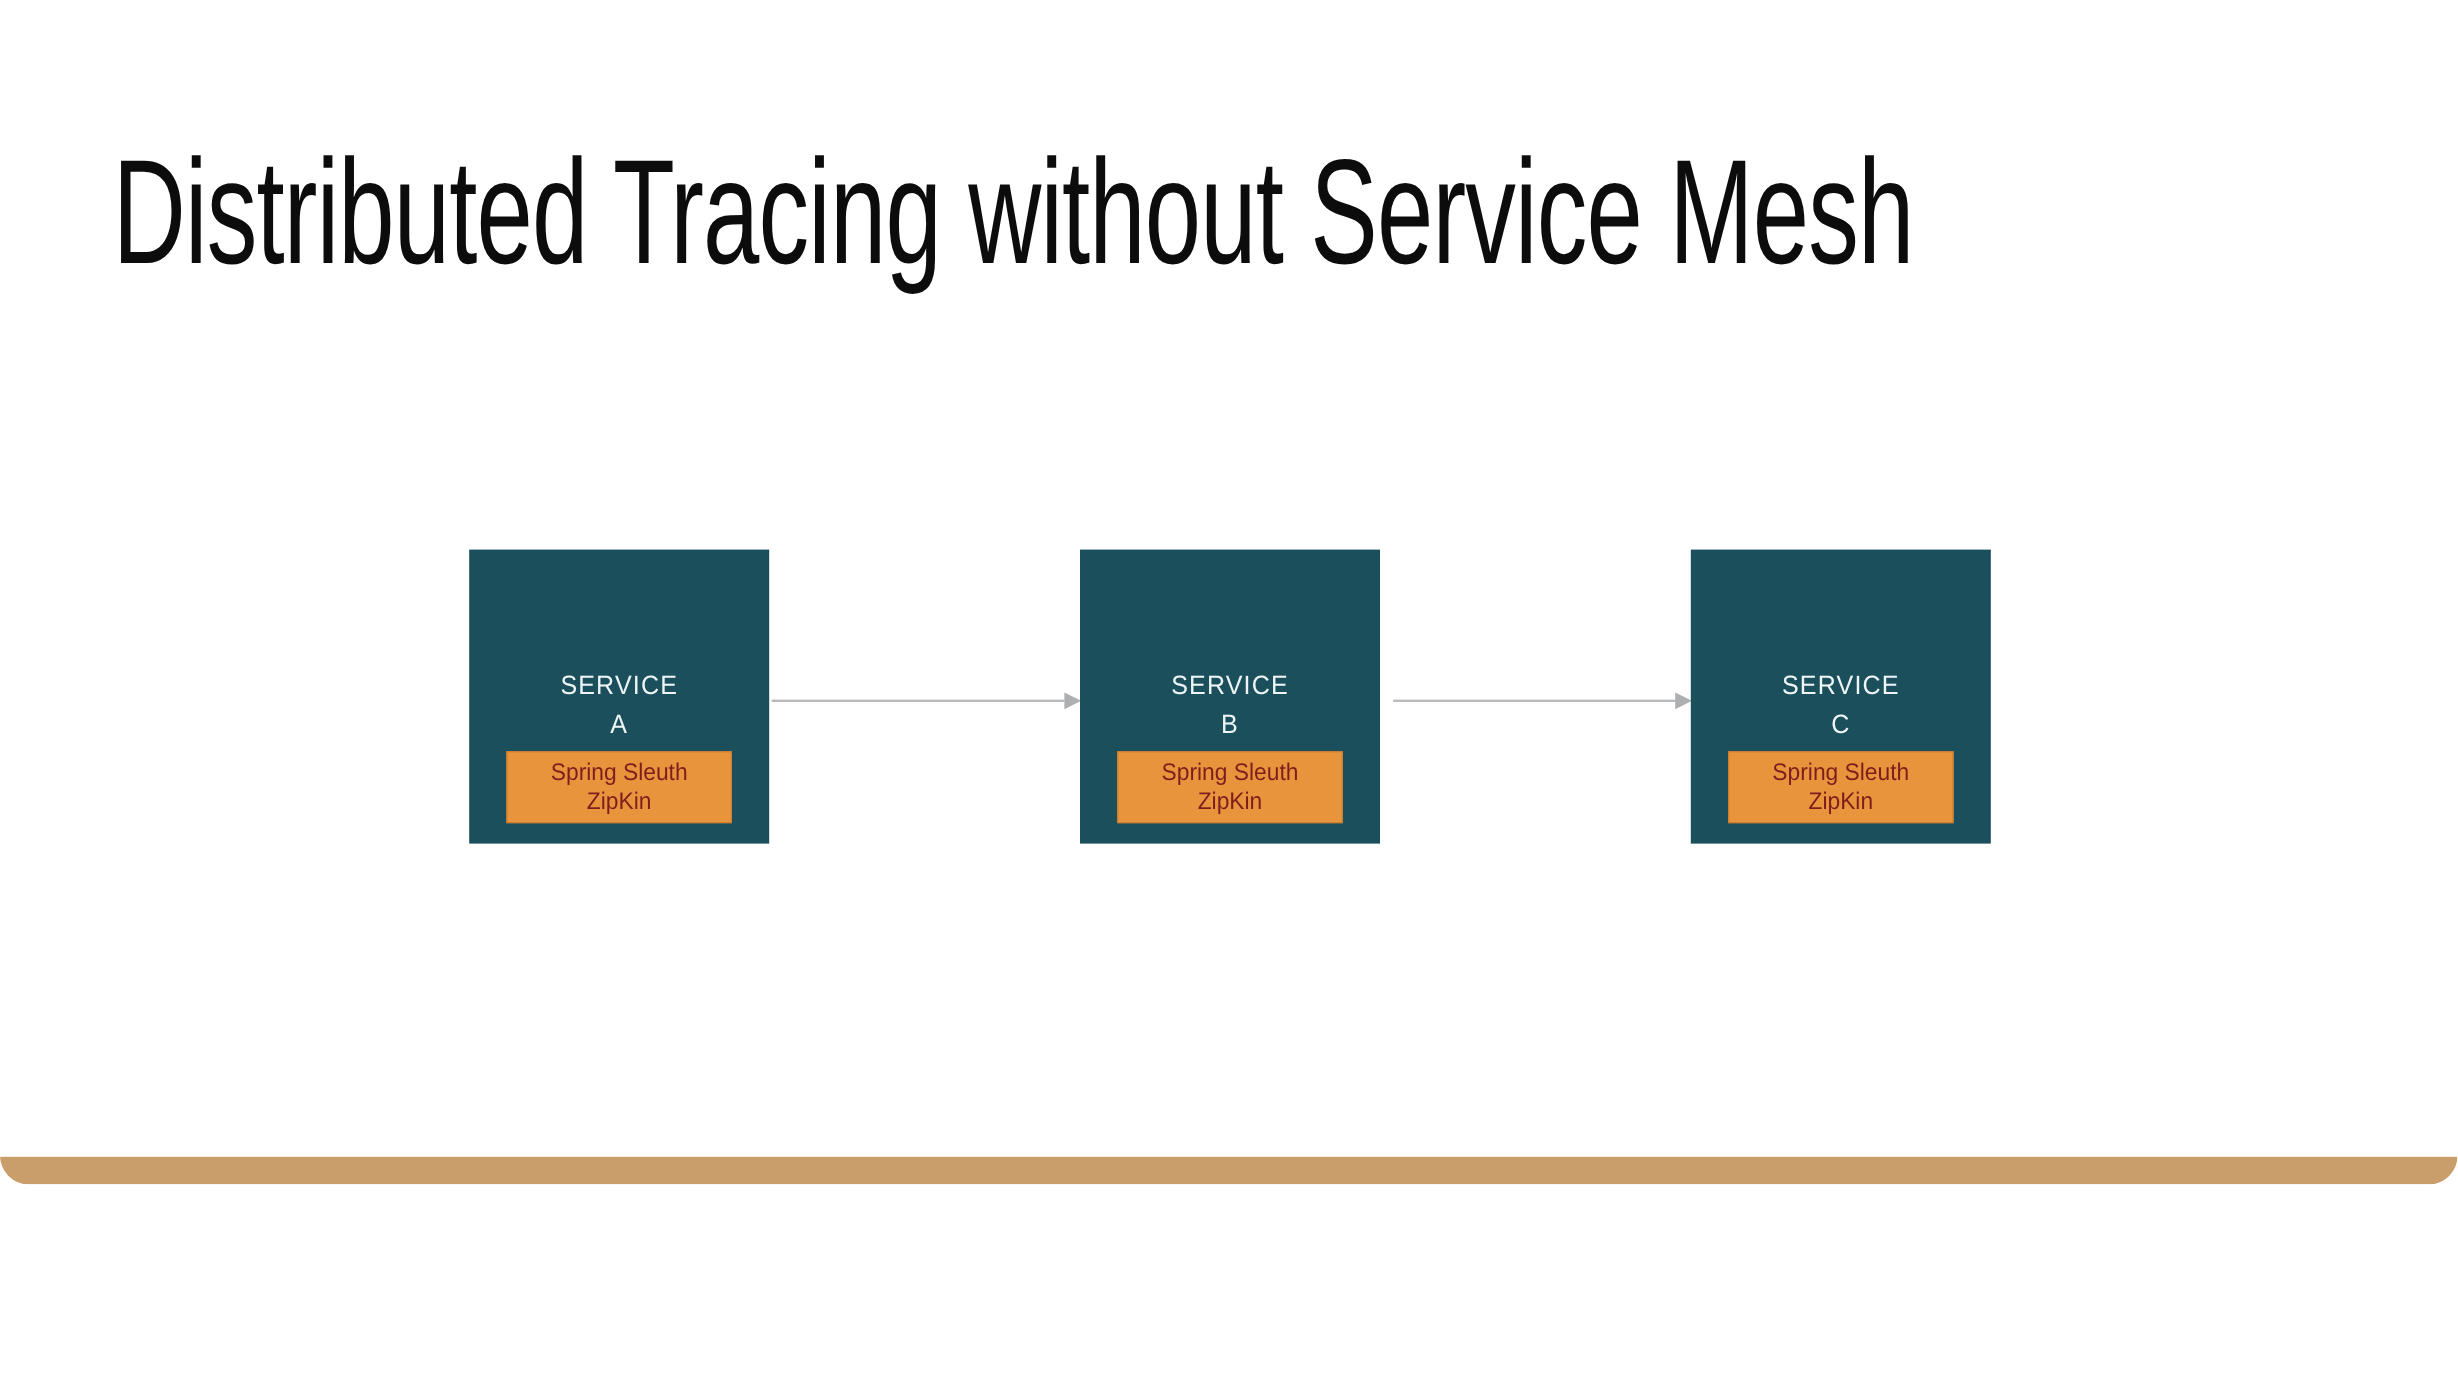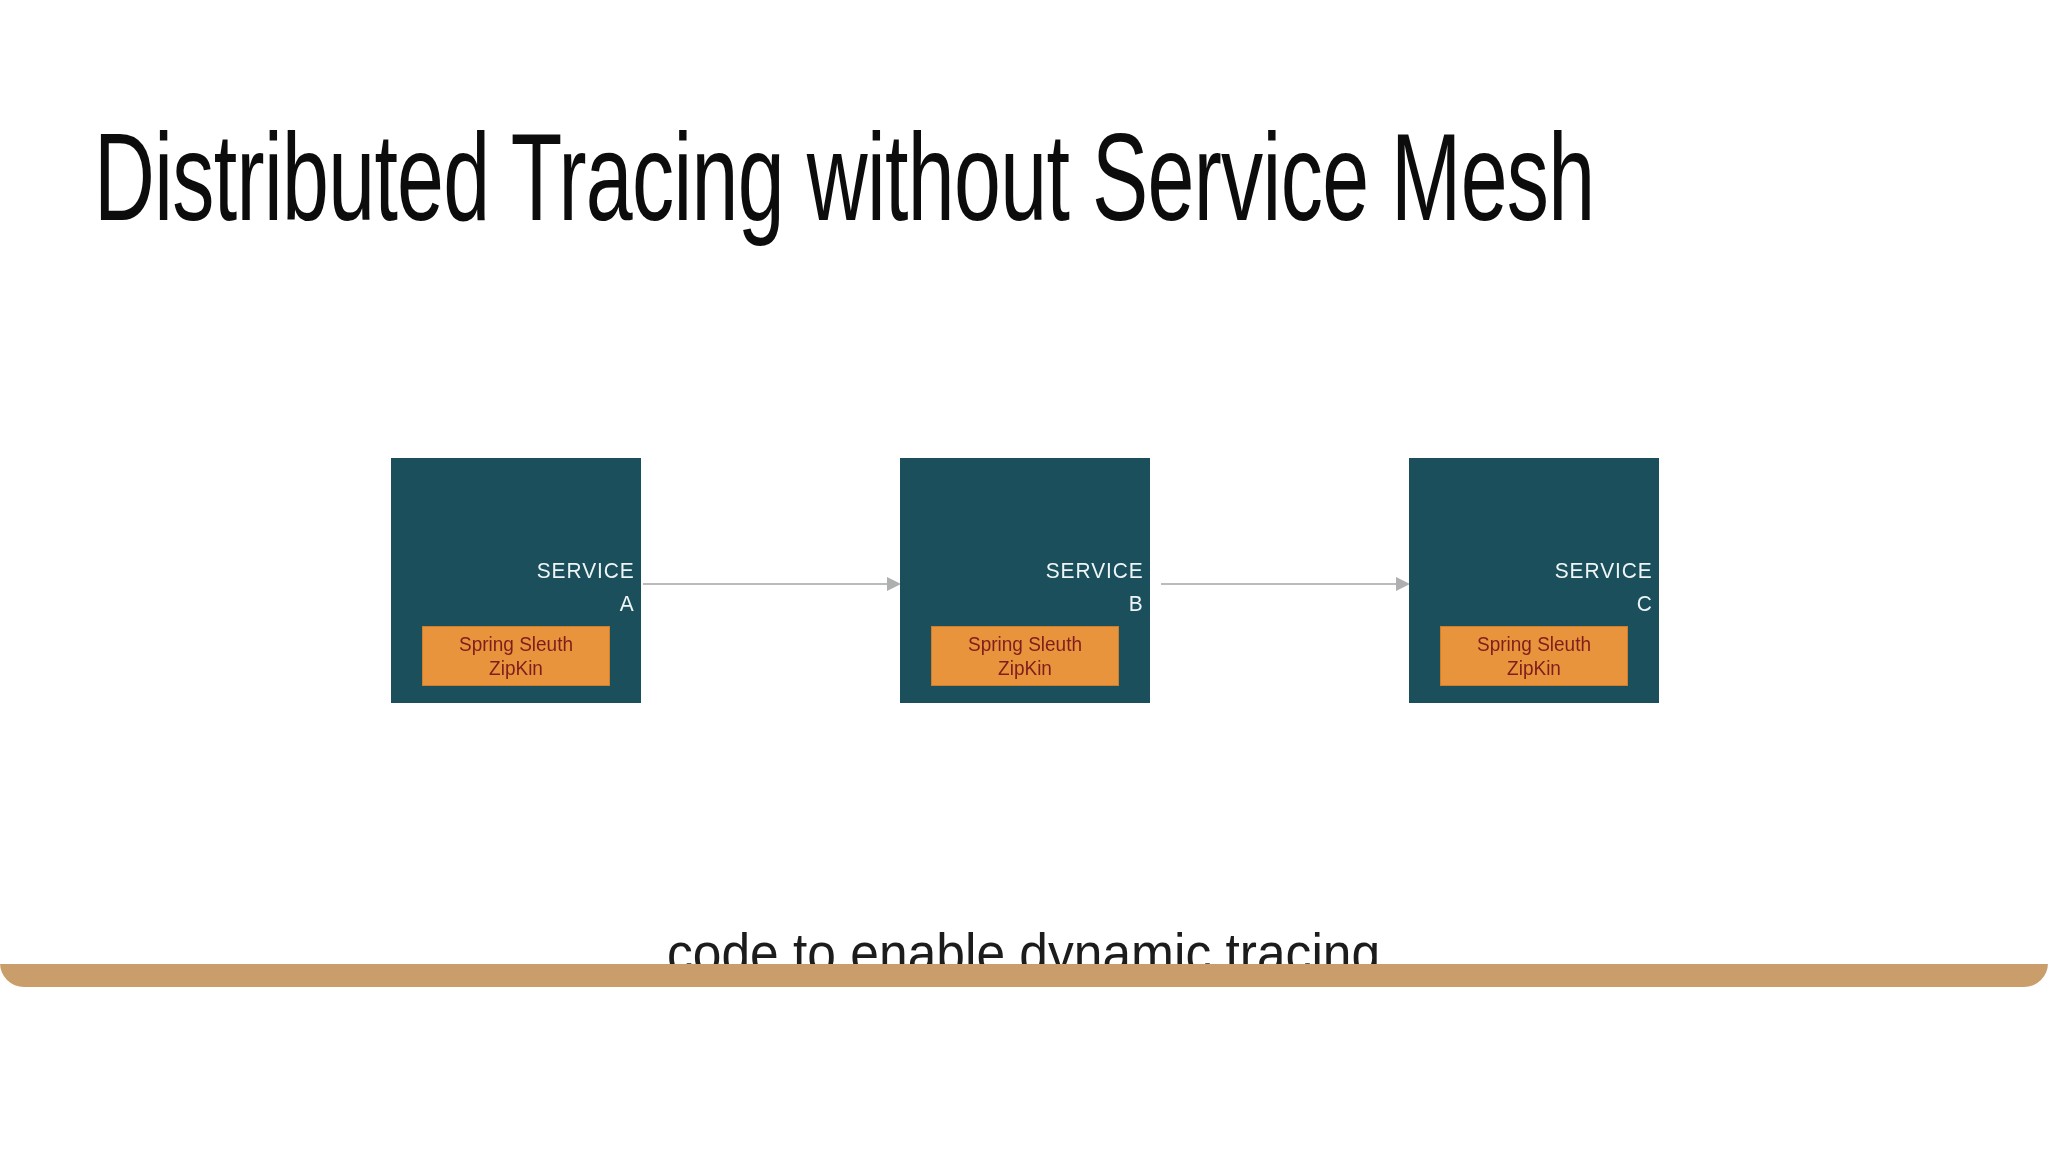--- a/index.html
+++ b/index.html
@@ -42,21 +42,21 @@
   }
   .node-a { left: 391px; }
   .node-b { left: 900px; }
   .node-c { left: 1409px; }
 
   .node-labels {
     position: absolute;
     top: 96px;
     left: 0;
     width: 100%;
-    text-align: right;
+    text-align: center;
     color: #eef5f6;
     font-size: 22px;
     line-height: 33px;
     letter-spacing: 1px;
   }
   .node-labels div { transform: scaleX(0.95); transform-origin: center; }
 
   .badge {
     position: absolute;
     left: 31px;
@@ -189,21 +189,20 @@
         <div>C</div>
       </div>
       <div class="badge">
         <div>Spring Sleuth</div>
         <div>ZipKin</div>
       </div>
     </div>
 
   </div>
 
-  <p class="caption"><span class="squeeze2">code to enable dynamic tracing</span></p>
 
   <svg class="istio-logo" viewBox="62 25 165 242" xmlns="http://www.w3.org/2000/svg" aria-hidden="true">
     <polygon points="152,31 152,220 218,220" fill="#466bb0"></polygon>
     <polygon points="140,220 140,100 76,220" fill="#466bb0"></polygon>
     <polygon points="70,233 222,233 146,263" fill="#466bb0"></polygon>
   </svg>
 
   <div class="kiali-box">
     <svg class="kiali-icon" width="78" height="69" viewBox="0 0 78 69" xmlns="http://www.w3.org/2000/svg" aria-hidden="true">
       <defs>

